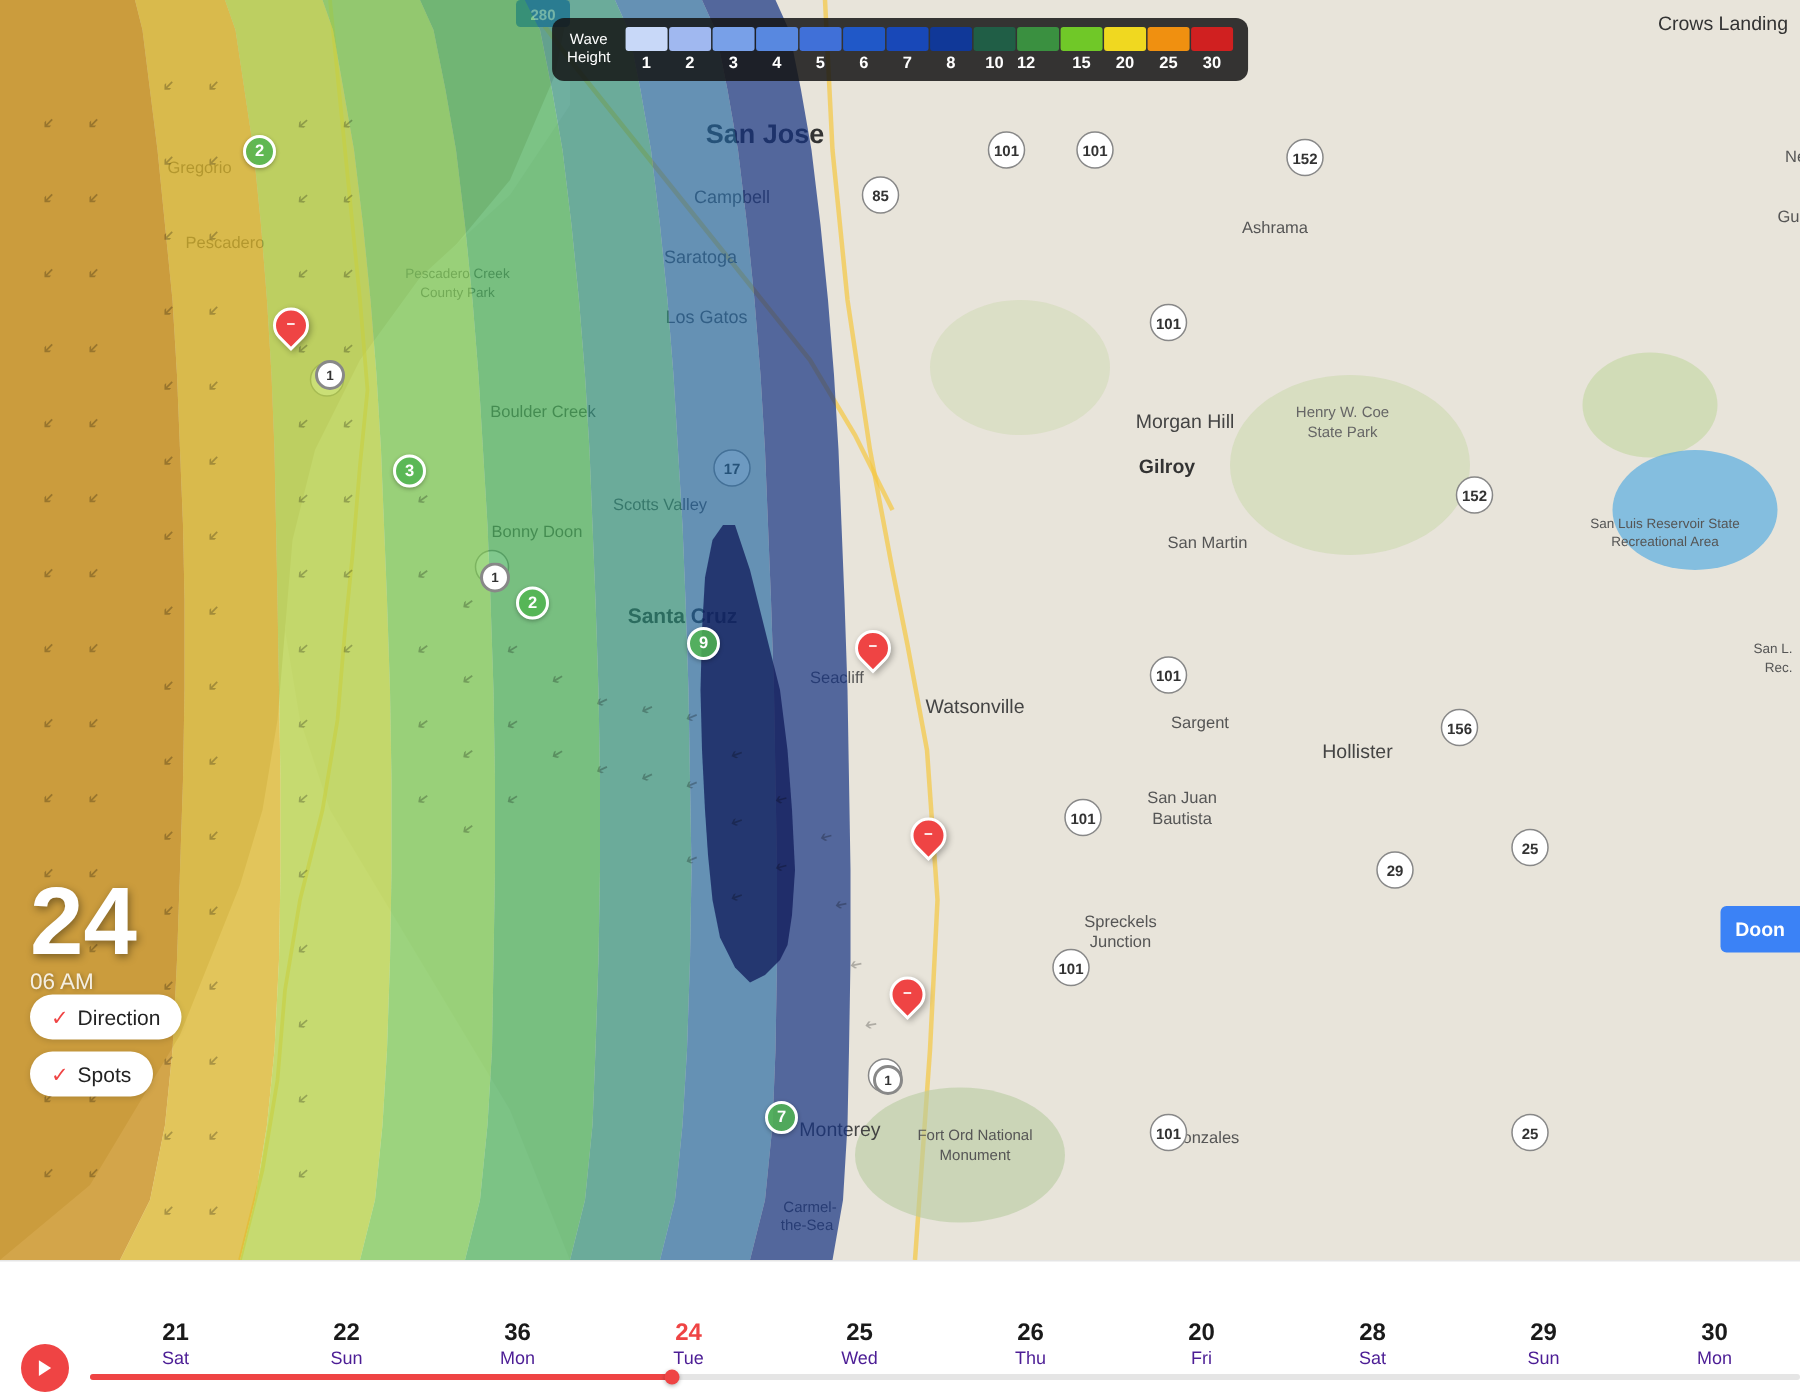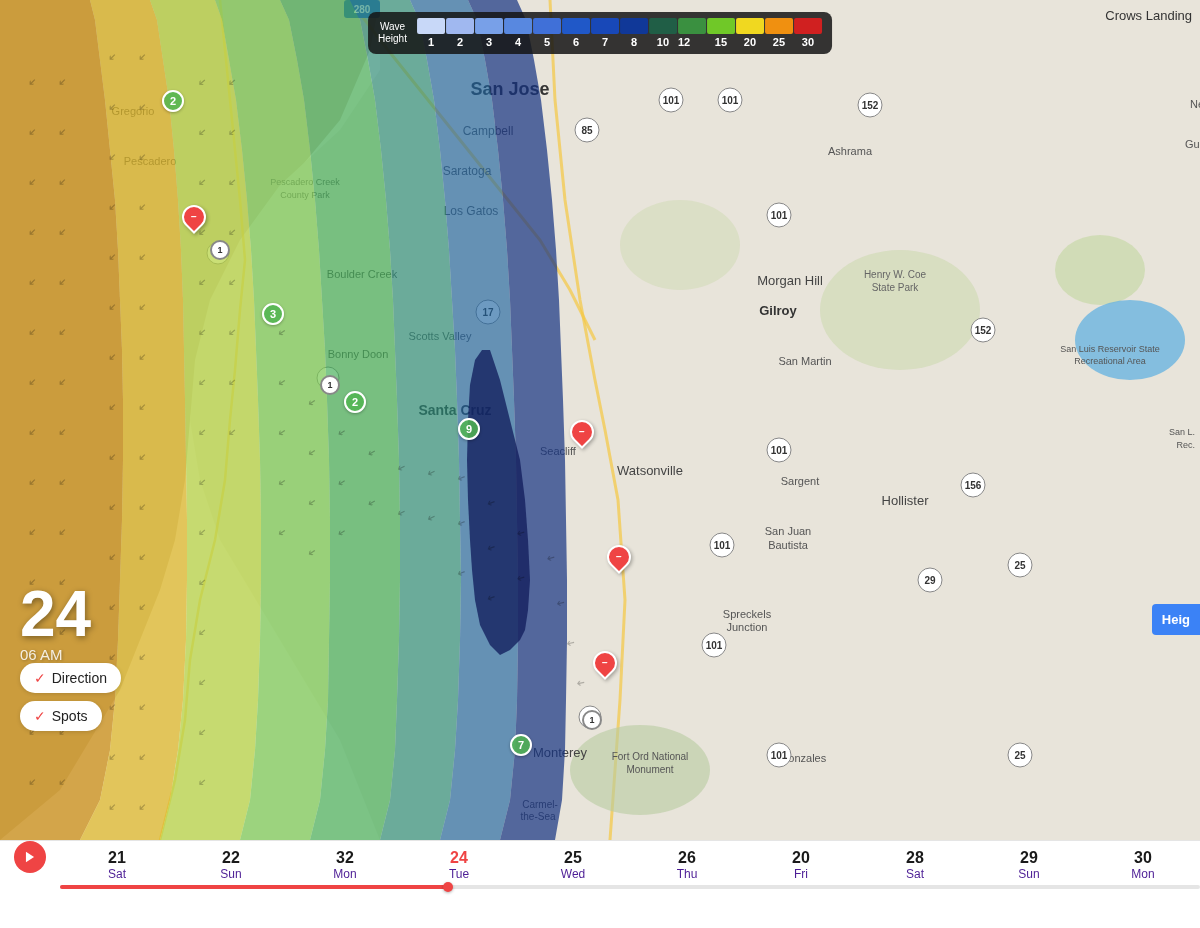--- a/index.html
+++ b/index.html
@@ -136,21 +136,21 @@
     }
 
     
     #timeline {
       position: absolute;
       bottom: 0; left: 0; right: 0;
       height: 88px;
       background: white;
       border-top: 1px solid #e5e5e5;
       display: flex;
-      align-items: flex-start;
+      align-items: flex-end;
       z-index: 200;
     }
     #play-btn {
       width: 60px;
       display: flex;
       align-items: center;
       justify-content: center;
       flex-shrink: 0;
     }
     #play-icon {
@@ -561,21 +561,21 @@
           <span style="width:28px;text-align:center;color:white;font-size:11px;font-weight:600;">20</span>
           <span style="width:28px;text-align:center;color:white;font-size:11px;font-weight:600;">25</span>
           <span style="width:28px;text-align:center;color:white;font-size:11px;font-weight:600;">30</span>
         </div>
       </div>
     </div>
   </div>
 
   <div id="crows-landing">Crows Landing</div>
 
-  <div id="height-btn">Heig</div>
+  <div id="height-btn">Doon</div>
 
   <div id="left-panel">
     <div id="wave-number">24</div>
     <div id="time-label">06 AM</div>
     <div class="filter-chip">
       <span class="chip-check">✓</span>
       <span>Direction</span>
     </div>
     <div class="filter-chip">
       <span class="chip-check">✓</span>
@@ -597,21 +597,21 @@
     <div id="dates-row">
       <div class="date-item">
         <span class="date-num">21</span>
         <span class="date-day">Sat</span>
       </div>
       <div class="date-item">
         <span class="date-num">22</span>
         <span class="date-day">Sun</span>
       </div>
       <div class="date-item">
-        <span class="date-num">32</span>
+        <span class="date-num">36</span>
         <span class="date-day">Mon</span>
       </div>
       <div class="date-item">
         <span class="date-num active">24</span>
         <span class="date-day">Tue</span>
       </div>
       <div class="date-item">
         <span class="date-num">25</span>
         <span class="date-day">Wed</span>
       </div>

